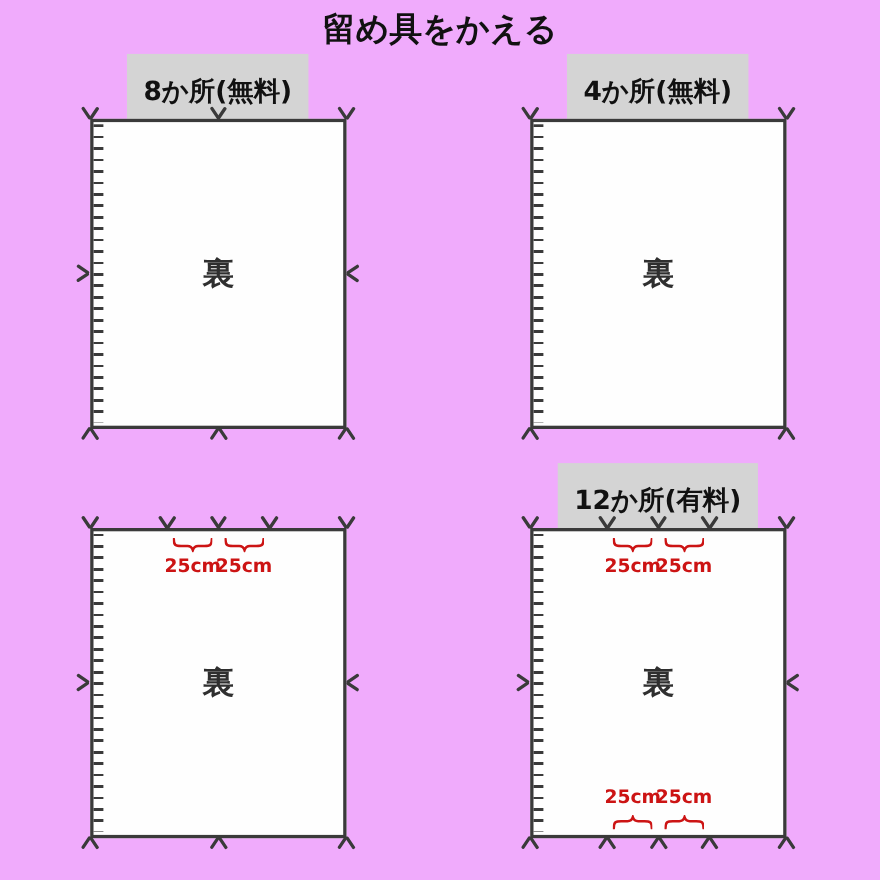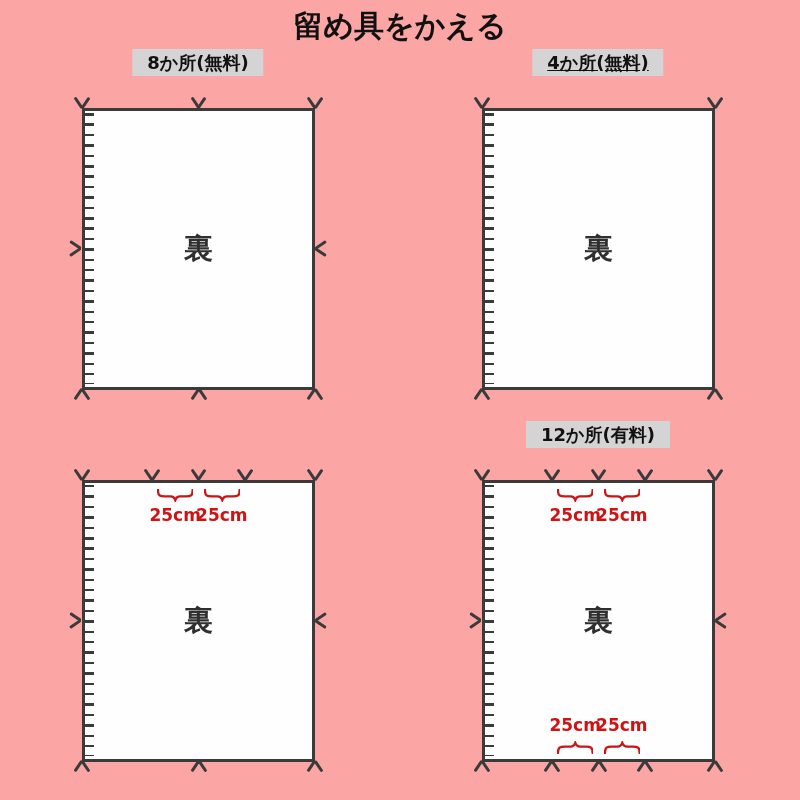--- a/index.html
+++ b/index.html
@@ -1,35 +1,35 @@
 <!DOCTYPE html>
 <html style="--line: #3a3a3a; --red: #cc1414;"><head>
 <meta charset="utf-8">
 <style>
   :root{ --line:#3a3a3a; --red:#cc1414; }
   html,body{margin:0;padding:0;}
   body{
     width:800px;height:800px;background:#f5f5f5;
     font-family:"DejaVu Sans","Liberation Sans",sans-serif;
   }
-  .stage{position:relative;width:800px;height:800px;background:#fca5a5;overflow:hidden;}
+  .stage{position:relative;width:800px;height:800px;background:#f0abfc;overflow:hidden;}
 
   .title{
     position:absolute;top:6px;left:0;right:0;text-align:center;
     font-size:30px;font-weight:bold;color:#111;
   }
 
   .hdr{
     position:absolute;transform:translateX(-50%);
     background:#d4d4d4;color:#111;
-    font-size:18px;font-weight:bold;line-height:1.3;
-    padding:2px 15px;white-space:nowrap;
+    font-size:24px;font-weight:bold;line-height:1.3;
+    padding:19px 15px;white-space:nowrap;
   }
   .hdr.h0{left:198px;top:49px;}
-  .hdr.h1{left:598px;top:49px;text-decoration:underline;}
+  .hdr.h1{left:598px;top:49px;}
   .hdr.h2{left:198px;top:421px;}
   .hdr.h3{left:598px;top:421px;text-align:center;}
 
   .rect{
     position:absolute;width:233px;height:282px;box-sizing:border-box;
     background:#fefefe;border:3px solid var(--line);
   }
   .rect.r0{left:82px;top:108px;}
   .rect.r1{left:482px;top:108px;}
   .rect.r2{left:82px;top:480px;}

